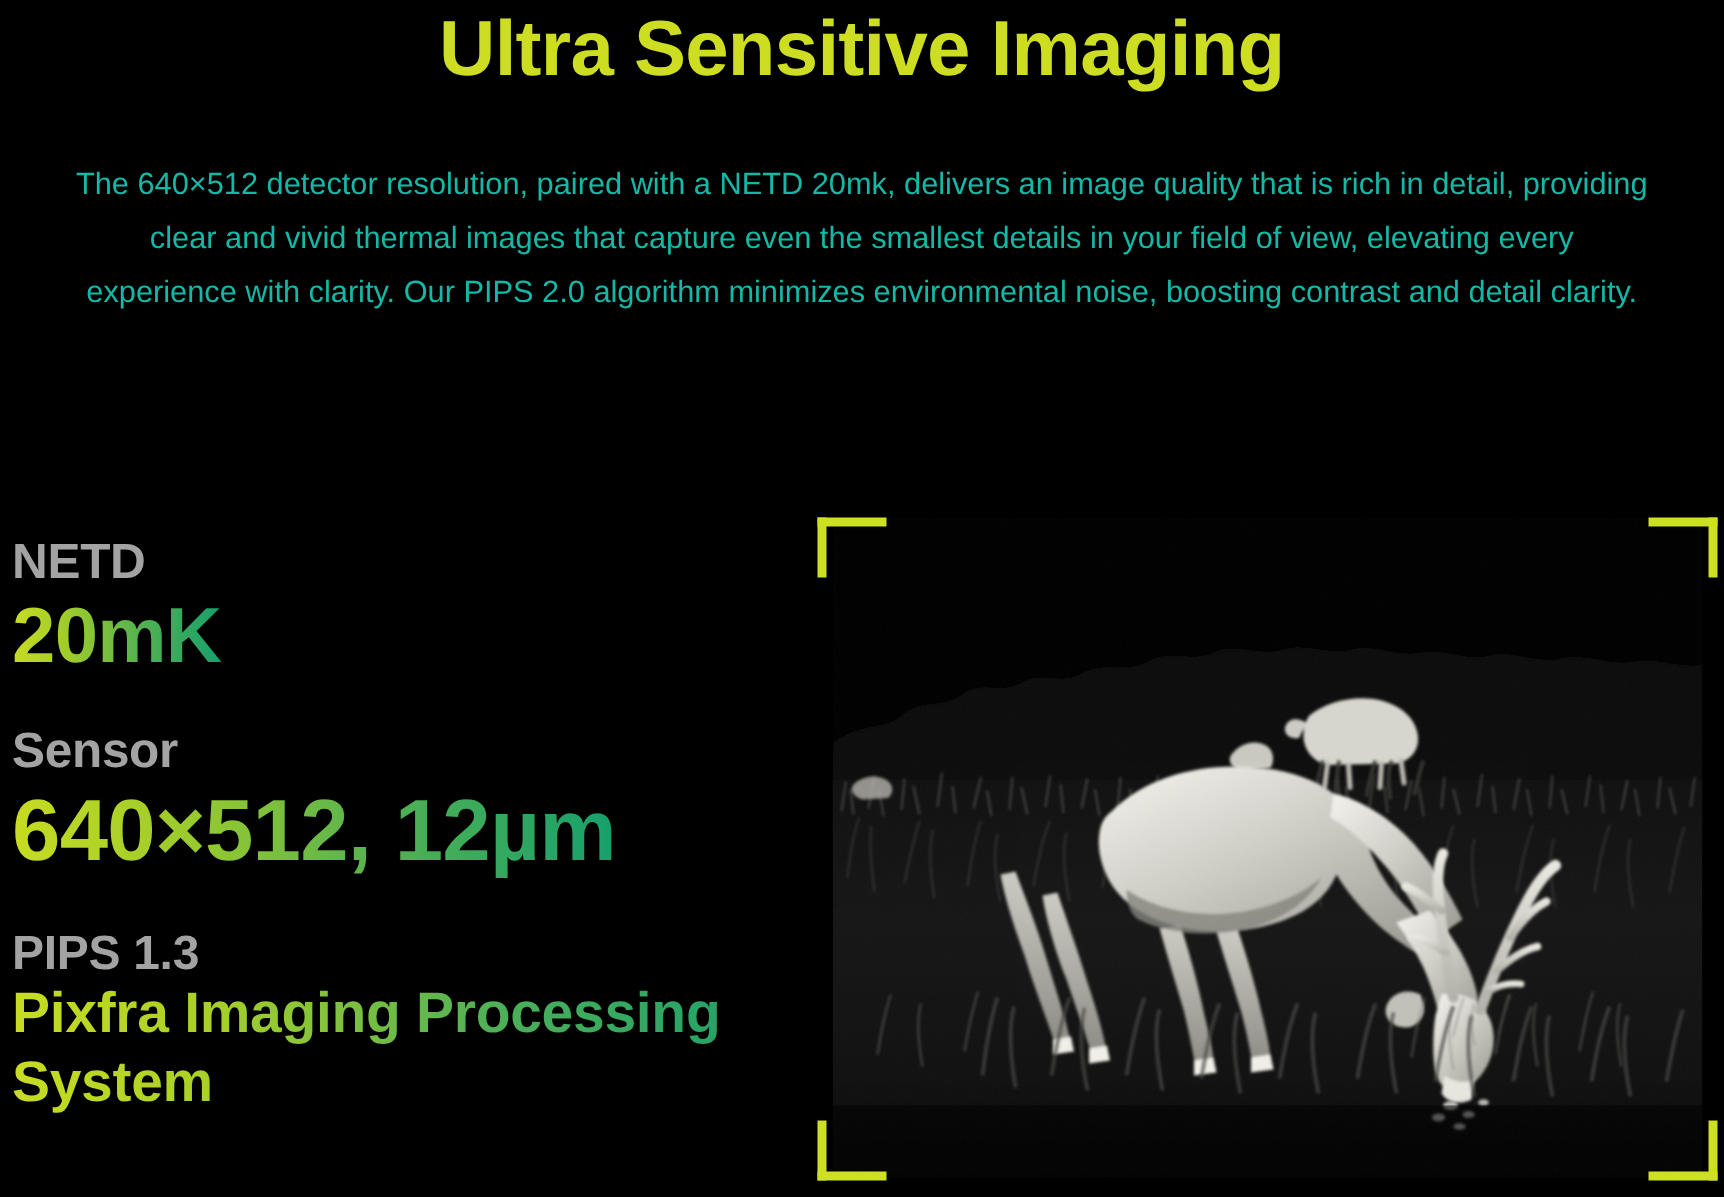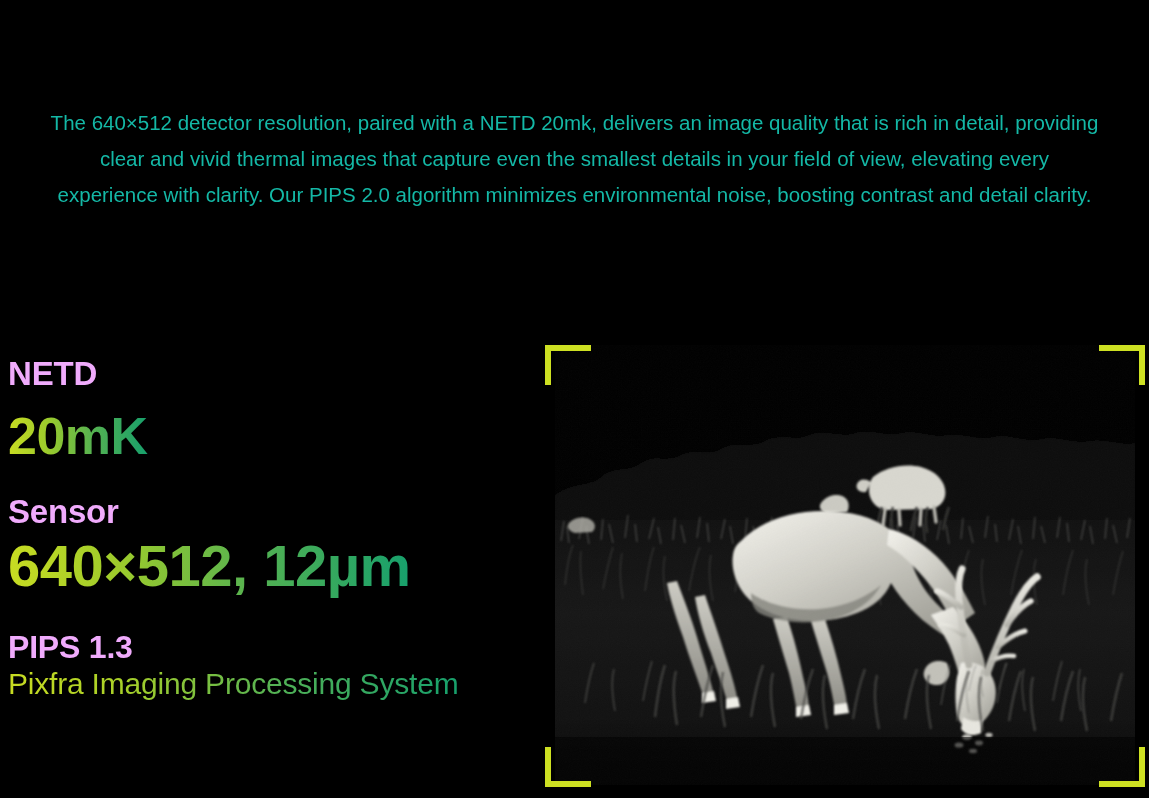--- a/index.html
+++ b/index.html
@@ -23,35 +23,35 @@
     position:absolute; top:105px; left:50px; width:1049px;
     text-align:center;
     font-size:20.5px; line-height:36px;
     color:#14b8a6; font-weight:400;
   }
 
   
   .specs { position:absolute; left:8px; top:355px; width:520px; }
   .spec-block { margin-bottom:18px; }
   .spec-label {
-    font-size:33px; font-weight:700; color:#f0abfc;
+    font-size:33px; font-weight:700; color:#a3a3a3;
     line-height:1.18; letter-spacing:-0.2px;
   }
   .spec-value {
     font-size:50px; font-weight:700; line-height:1.18;
     letter-spacing:-0.5px;
     background:linear-gradient(90deg,#c8dc22 0%,#9ccb2c 28%,#52b152 62%,#17a06c 100%);
     -webkit-background-clip:text; background-clip:text;
     -webkit-text-fill-color:transparent; color:transparent;
     display:inline-block;
   }
-  .spec-value.v-netd { font-size:52px;margin-top:12px; }
+  .spec-value.v-netd { font-size:52px; }
   .spec-value.v-sensor { font-size:58px; }
   .spec-sub {
-    font-size:30px; font-weight:400; line-height:1.2;
+    font-size:38px; font-weight:700; line-height:1.2;
     letter-spacing:-0.2px;
     background:linear-gradient(90deg,#c8dc22 0%,#a9d028 25%,#4eb057 62%,#17a06c 100%);
     -webkit-background-clip:text; background-clip:text;
     -webkit-text-fill-color:transparent; color:transparent;
     display:inline-block;
   }
   .blk-netd { margin-bottom:26px; }
   .blk-sensor { margin-bottom:28px; }
   .spec-label.lbl-pips { font-size:32px; }
 
@@ -83,20 +83,21 @@
   .br-bl .v { left:0; bottom:0; }
   .br-br { right:0; bottom:3px; }
   .br-br .h { right:0; bottom:0; }
   .br-br .v { right:0; bottom:0; }
 </style>
 </head>
 <body>
 
 <div class="page">
 
+  <h1 class="headline">Ultra Sensitive Imaging</h1>
 
   <p class="intro">The 640×512 detector resolution, paired with a NETD 20mk, delivers an image quality that is rich in detail, providing clear and vivid thermal images that capture even the smallest details in your field of view, elevating every experience with clarity. Our PIPS 2.0 algorithm minimizes environmental noise, boosting contrast and detail clarity.</p>
 
   <div class="specs">
 
     <div class="spec-block blk-netd">
       <div class="spec-label">NETD</div>
       <div class="spec-value v-netd">20mK</div>
     </div>
 

